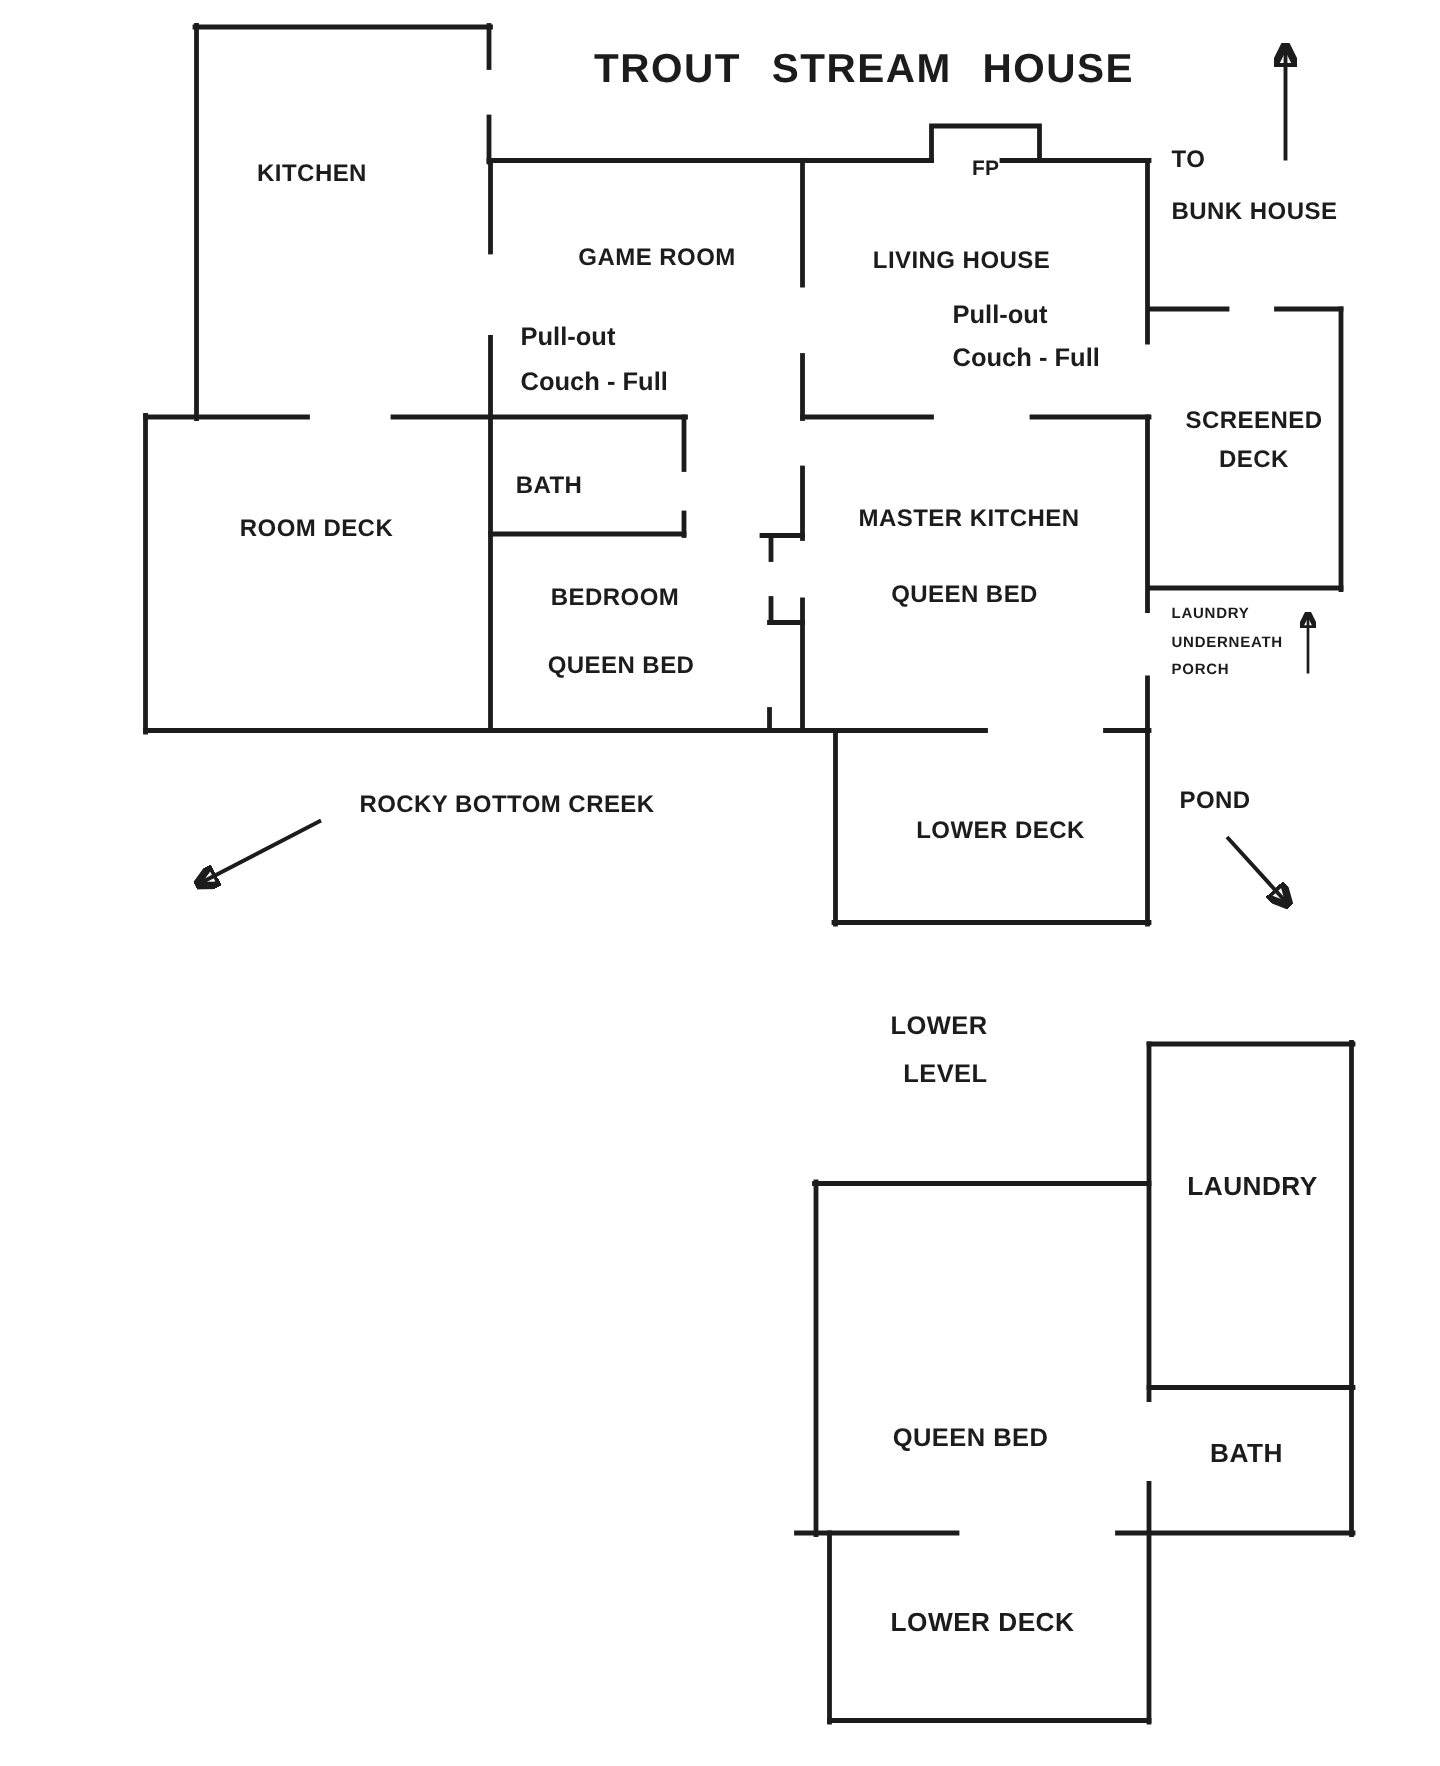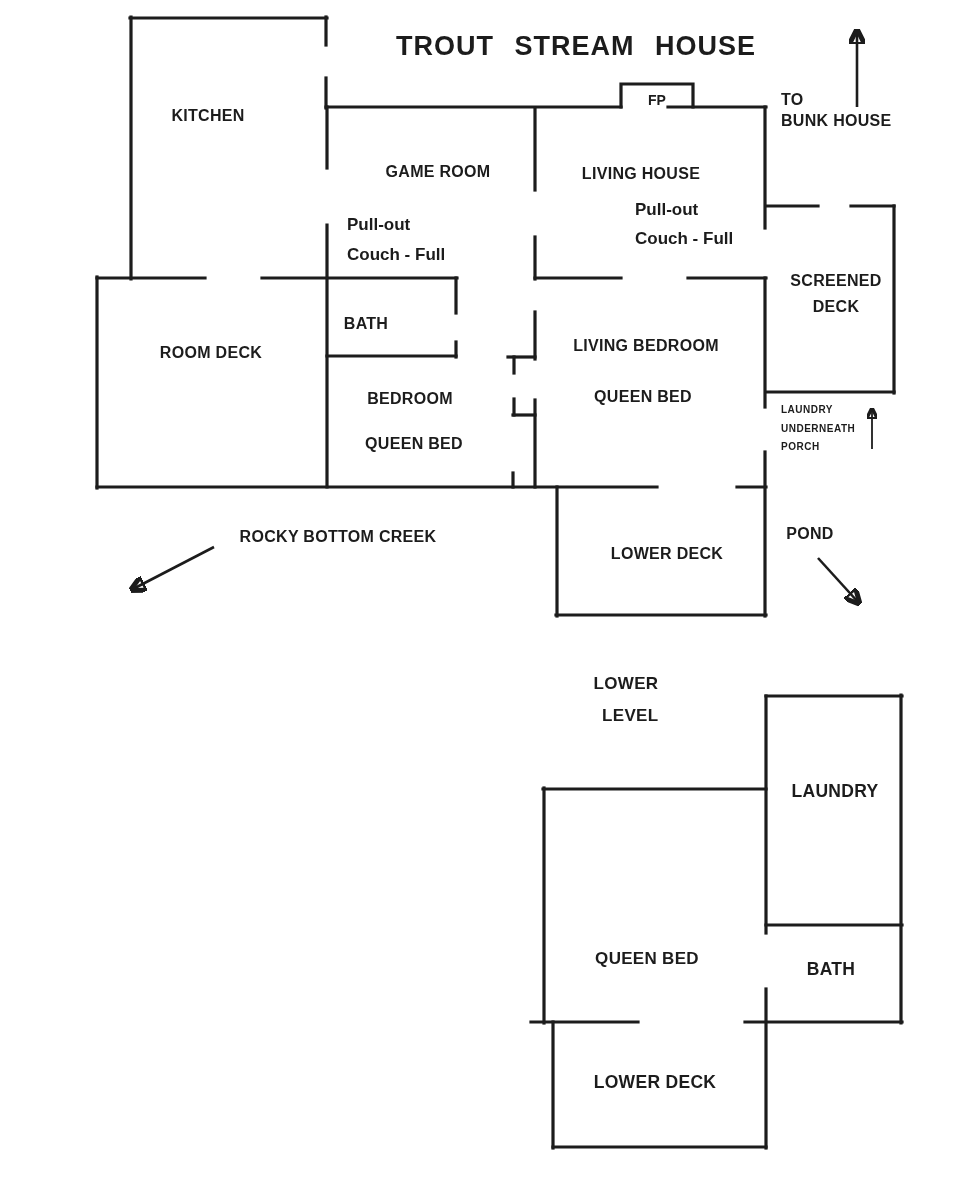--- a/index.html
+++ b/index.html
@@ -33,21 +33,21 @@
     letter-spacing:1px;
     word-spacing:12px;
     white-space:nowrap;
   }
   .fs14{font-size:14px;}
   .fs16{font-size:16px;letter-spacing:.3px;}
   .fs165{font-size:17px;}
   .fs17{font-size:17px;letter-spacing:.3px;}
   .fs175{font-size:17.5px;letter-spacing:.3px;}
   .note{font-size:10px;letter-spacing:.5px;line-height:18.5px;}
-  .lh25{line-height:21px;}
+  .lh25{line-height:35px;}
   .lh26{line-height:26px;}
   .lh28{line-height:28px;}
   .lh29{line-height:29px;}
   .lh30{line-height:30px;}
   .lh32{line-height:32px;text-align:right;}
 </style>
 </head>
 <body>
 
 <div class="canvas">
@@ -134,39 +134,39 @@
   </svg>
 
   <div class="lbl ctr title" style="left:576px;top:46px">TROUT STREAM HOUSE</div>
 
   <div class="lbl ctr fs16" style="left:208px;top:116px">KITCHEN</div>
 
   <div class="lbl ctr fs16" style="left:438px;top:172px">GAME ROOM</div>
 
   <div class="lbl ctr fs16" style="left:641px;top:174px">LIVING HOUSE</div>
 
-  <div class="lbl ctr fs14" style="left:657px;top:100px">FP</div>
+  <div class="lbl ctr fs14" style="left:657px;top:112px">FP</div>
 
   <div class="lbl fs16 lh25" style="left:781px;top:89px">TO
 BUNK HOUSE</div>
 
   <div class="lbl fs165 lh30" style="left:347px;top:210px">Pull-out
 Couch - Full</div>
 
   <div class="lbl fs165 lh29" style="left:635px;top:195px">Pull-out
 Couch - Full</div>
 
   <div class="lbl ctr fs16 lh26" style="left:836px;top:294px">SCREENED
 DECK</div>
 
   <div class="lbl ctr fs16" style="left:366px;top:324px">BATH</div>
 
   <div class="lbl ctr fs16" style="left:211px;top:353px">ROOM DECK</div>
 
-  <div class="lbl ctr fs16" style="left:646px;top:346px">LIVING BEDROOM</div>
+  <div class="lbl ctr fs16" style="left:646px;top:346px">MASTER KITCHEN</div>
 
   <div class="lbl ctr fs16" style="left:643px;top:397px">QUEEN BED</div>
 
 
   <div class="lbl ctr fs16" style="left:410px;top:399px">BEDROOM</div>
 
   <div class="lbl ctr fs16" style="left:414px;top:444px">QUEEN BED</div>
 
   <div class="lbl note" style="left:781px;top:401px">LAUNDRY
 UNDERNEATH

